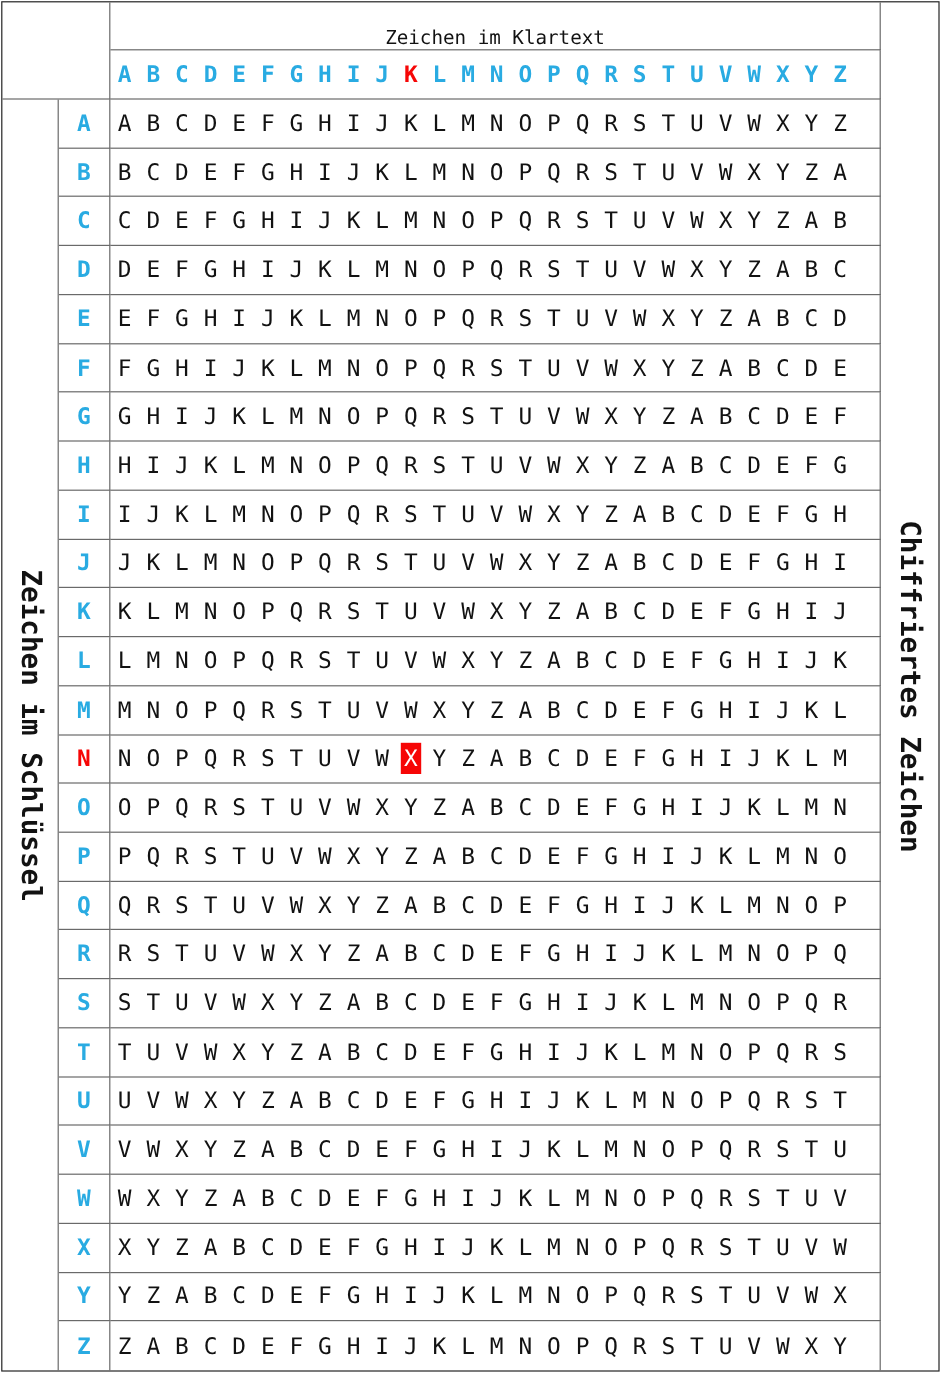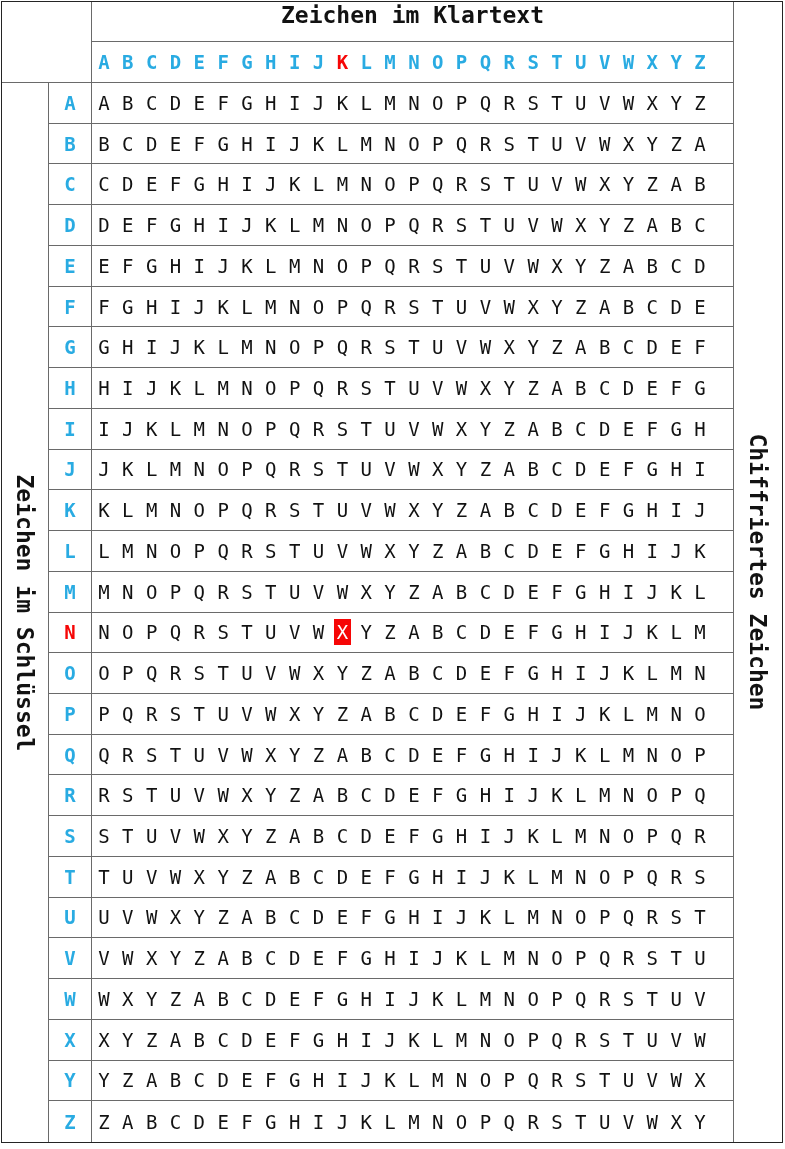--- a/index.html
+++ b/index.html
@@ -34,22 +34,22 @@
   }
   .corner {
     grid-column: 1 / 3; grid-row: 1 / 3;
     border-right: 1px solid var(--line);
     border-bottom: 1px solid var(--line);
   }
   .title-cell {
     grid-column: 3; grid-row: 1;
     border-right: 1px solid var(--line);
     border-bottom: 1px solid var(--line);
-    display: flex; align-items: flex-start; justify-content: center;
-    font-weight: bold; font-size: 23px; color: var(--text);
+    display: flex; align-items: flex-end; justify-content: center;
+    font-weight: normal; font-size: 16px; color: var(--text);
   }
   .colhead {
     grid-column: 3; grid-row: 2;
     border-right: 1px solid var(--line);
     border-bottom: 1px solid var(--line);
     display: flex; align-items: center;
     font-weight: bold; font-size: 19px; color: var(--accent);
   }
   .left-label-cell {
     grid-column: 1; grid-row: 3 / 29;

